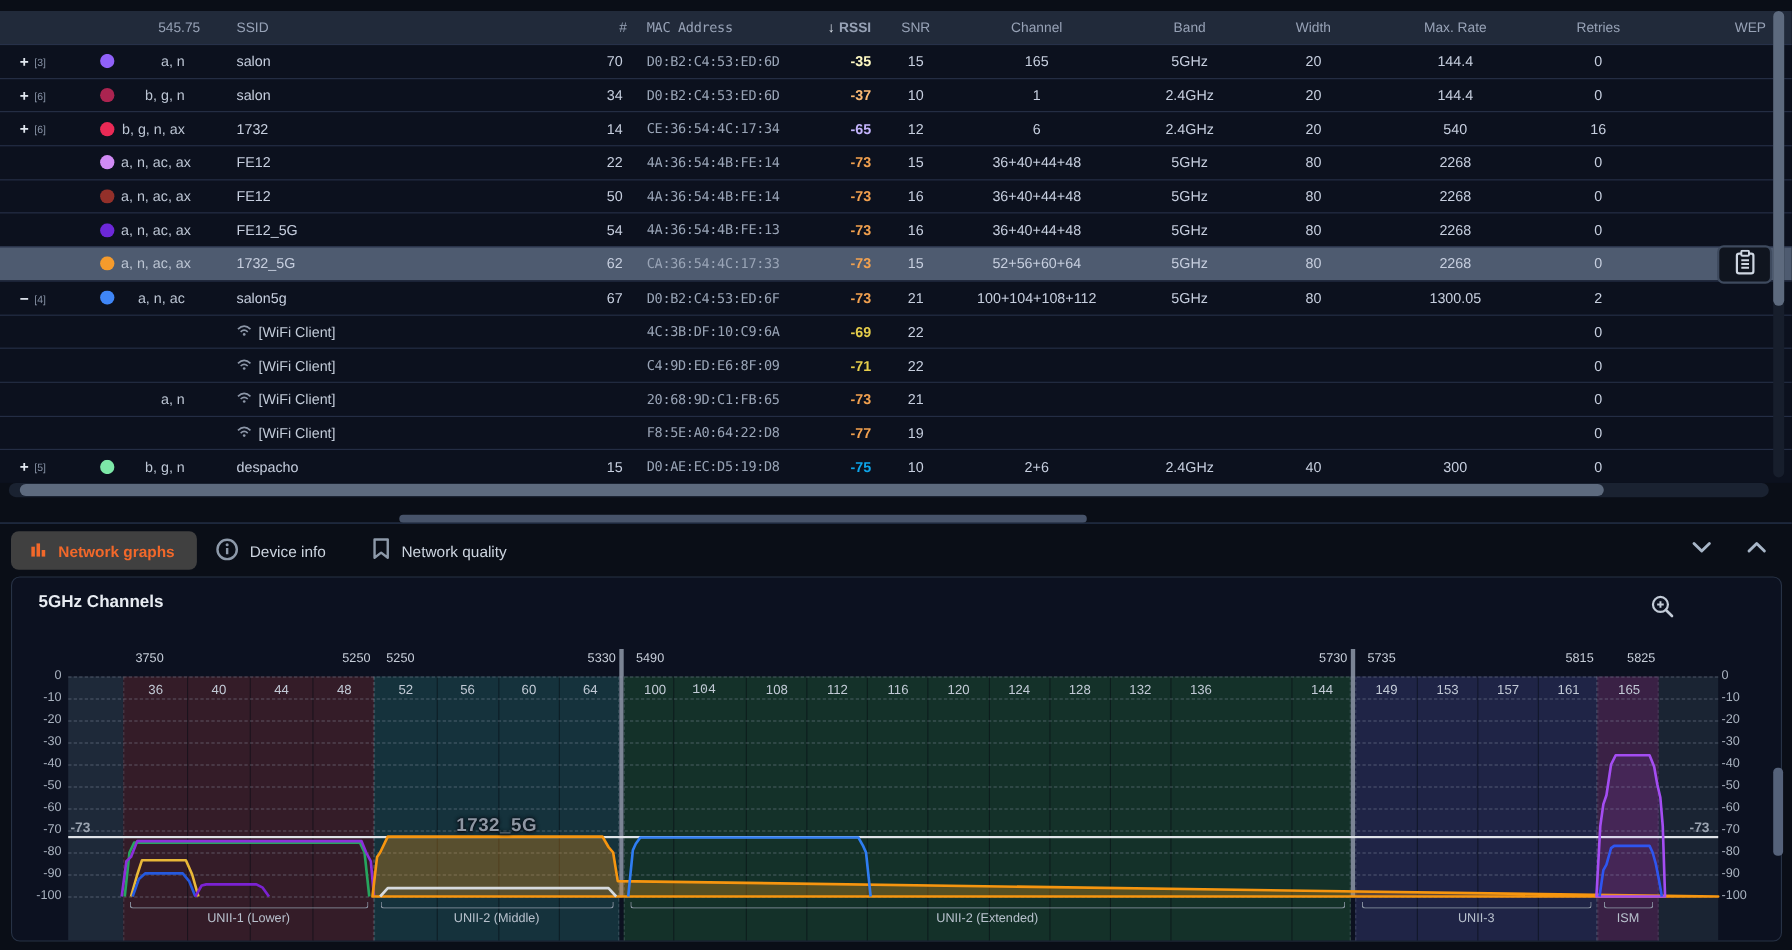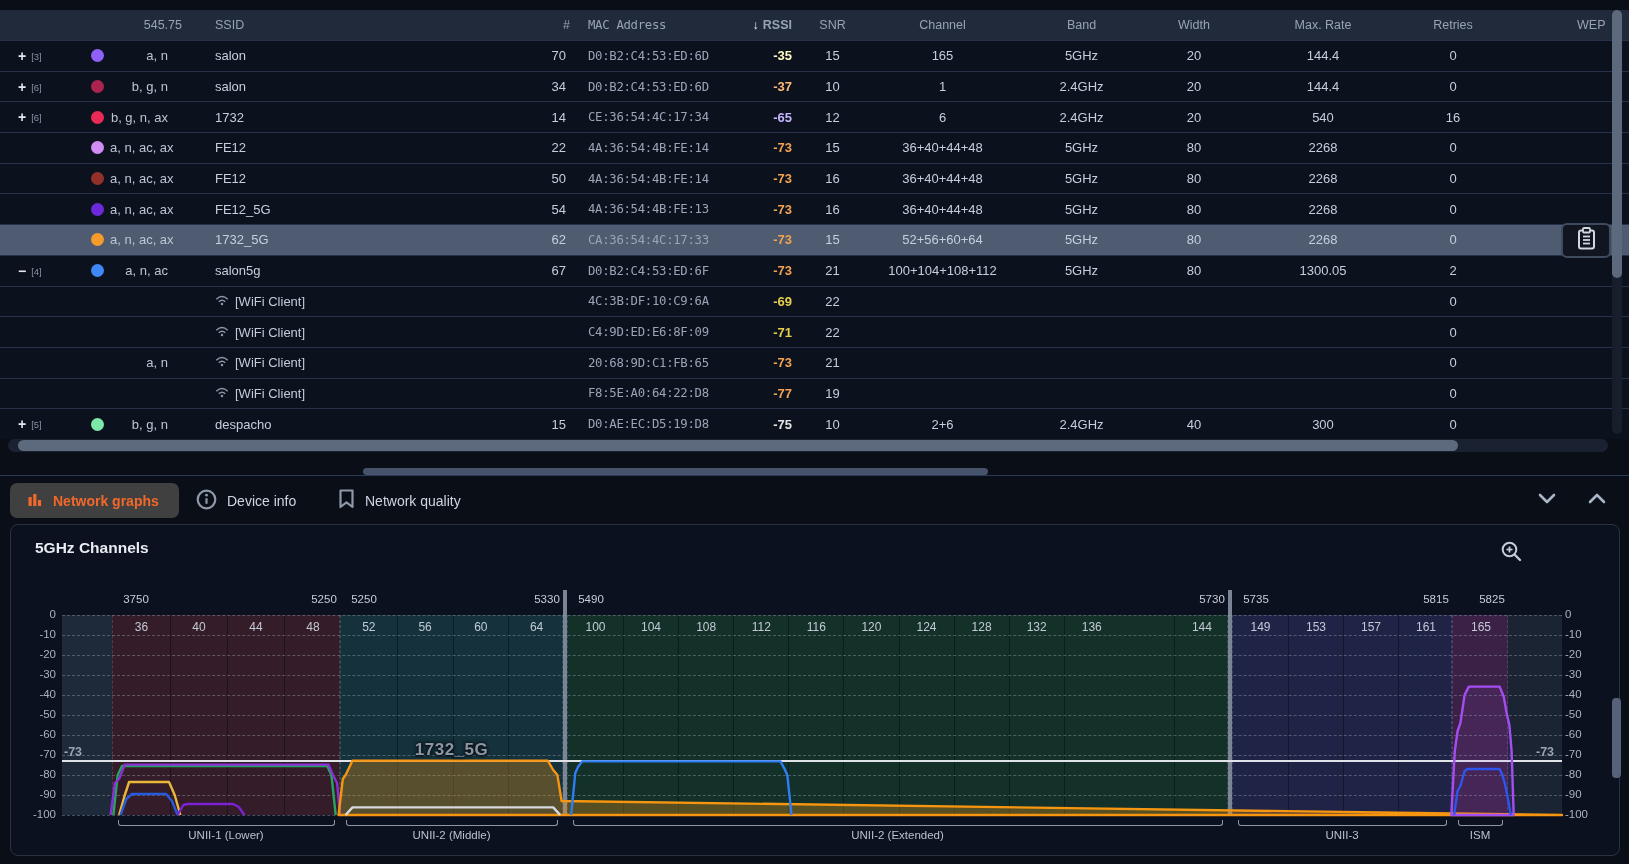--- a/index.html
+++ b/index.html
@@ -53,21 +53,21 @@
   #tab1 { left:196px; }
   #tab2 { left:338px; }
   .chev { position:absolute; top:7px; width:22px; height:22px; cursor:pointer; }
 
   
   #panel { position:absolute; left:10px; top:524px; width:1610px; height:332px; border:1px solid #273245; border-radius:8px; background:#0c1120; }
   #chart-title { position:absolute; left:24px; top:14px; font-size:15.5px; font-weight:bold; color:#e8ecf2; }
   #zoomicon { position:absolute; left:1490px; top:16px; cursor:pointer; }
 
   #chart { position:absolute; left:0; top:0; width:1629px; height:864px; pointer-events:none; }
-  .region { position:absolute; top:615px; height:200px; }
+  .region { position:absolute; top:615px; height:240px; }
   .band { border-left:1px dashed rgba(175,185,200,0.22); border-right:1px dashed rgba(175,185,200,0.22); }
   .chcell { position:absolute; top:0; height:100%; border-left:1px solid rgba(8,12,20,0.55); }
   .chcell.first { border-left:none; }
   .chlabel { position:absolute; top:5px; width:100%; text-align:center; font-size:12px; color:#c2cad6; }
   .sepbar { position:absolute; top:590px; height:225px; width:4px; background:#7b8494; }
   .gridline { position:absolute; left:62px; width:1500px; height:0; border-top:1px dashed rgba(155,165,180,0.42); }
   .ylab { position:absolute; width:38px; font-size:11.5px; color:#a9b2bf; }
   .ylab.left { left:18px; text-align:right; }
   .ylab.right { left:1565px; text-align:left; }
   .freqlab { position:absolute; top:593px; transform:translateX(-50%); font-size:11.5px; color:#c6cdd8; }
@@ -374,21 +374,21 @@
         <div class="cell al"><span class="exp">+</span><span class="cnt">[5]</span></div>
         <div class="cell dotwrap">
           <span class="dot" style="background: rgb(125, 232, 168);"></span>
         </div>
         <div class="cell ar c-proto">b, g, n</div>
         <div class="cell c-ssid">
           <span>despacho</span>
         </div>
         <div class="cell ar c-num">15</div>
         <div class="cell al c-mac">D0:AE:EC:D5:19:D8</div>
-        <div class="cell ar c-rssi" style="color: #e5e5e5;">-75</div>
+        <div class="cell ar c-rssi" style="color: #0ea5e9;">-75</div>
         <div class="cell ac">10</div>
         <div class="cell ac">2+6</div>
         <div class="cell ac">2.4GHz</div>
         <div class="cell ac">40</div>
         <div class="cell ac">300</div>
         <div class="cell ac">0</div>
         <div class="cell al c-wep"></div>
       </div>
     </div>
 
@@ -495,21 +495,21 @@
         </div>
         <div class="chcell" style="left: 167.25px; width: 55.75px;">
           <div class="chlabel">64</div>
         </div>
       </div>
       <div class="sepbar" style="left: 563px;"></div>
       <div class="region band" style="left: 567px; width: 661px; background: rgb(20, 49, 41);">
         <div class="chcell first" style="left: 0px; width: 55.0833px;">
           <div class="chlabel">100</div>
         </div>
-        <div class="chcell" style="left: 55px; width: 55.0833px;">
+        <div class="chcell" style="left: 44px; width: 55.0833px; font-family: Liberation Mono, monospace;">
           <div class="chlabel">104</div>
         </div>
         <div class="chcell" style="left: 110.167px; width: 55.0833px;">
           <div class="chlabel">108</div>
         </div>
         <div class="chcell" style="left: 165.25px; width: 55.0833px;">
           <div class="chlabel">112</div>
         </div>
         <div class="chcell" style="left: 220.333px; width: 55.0833px;">
           <div class="chlabel">116</div>

